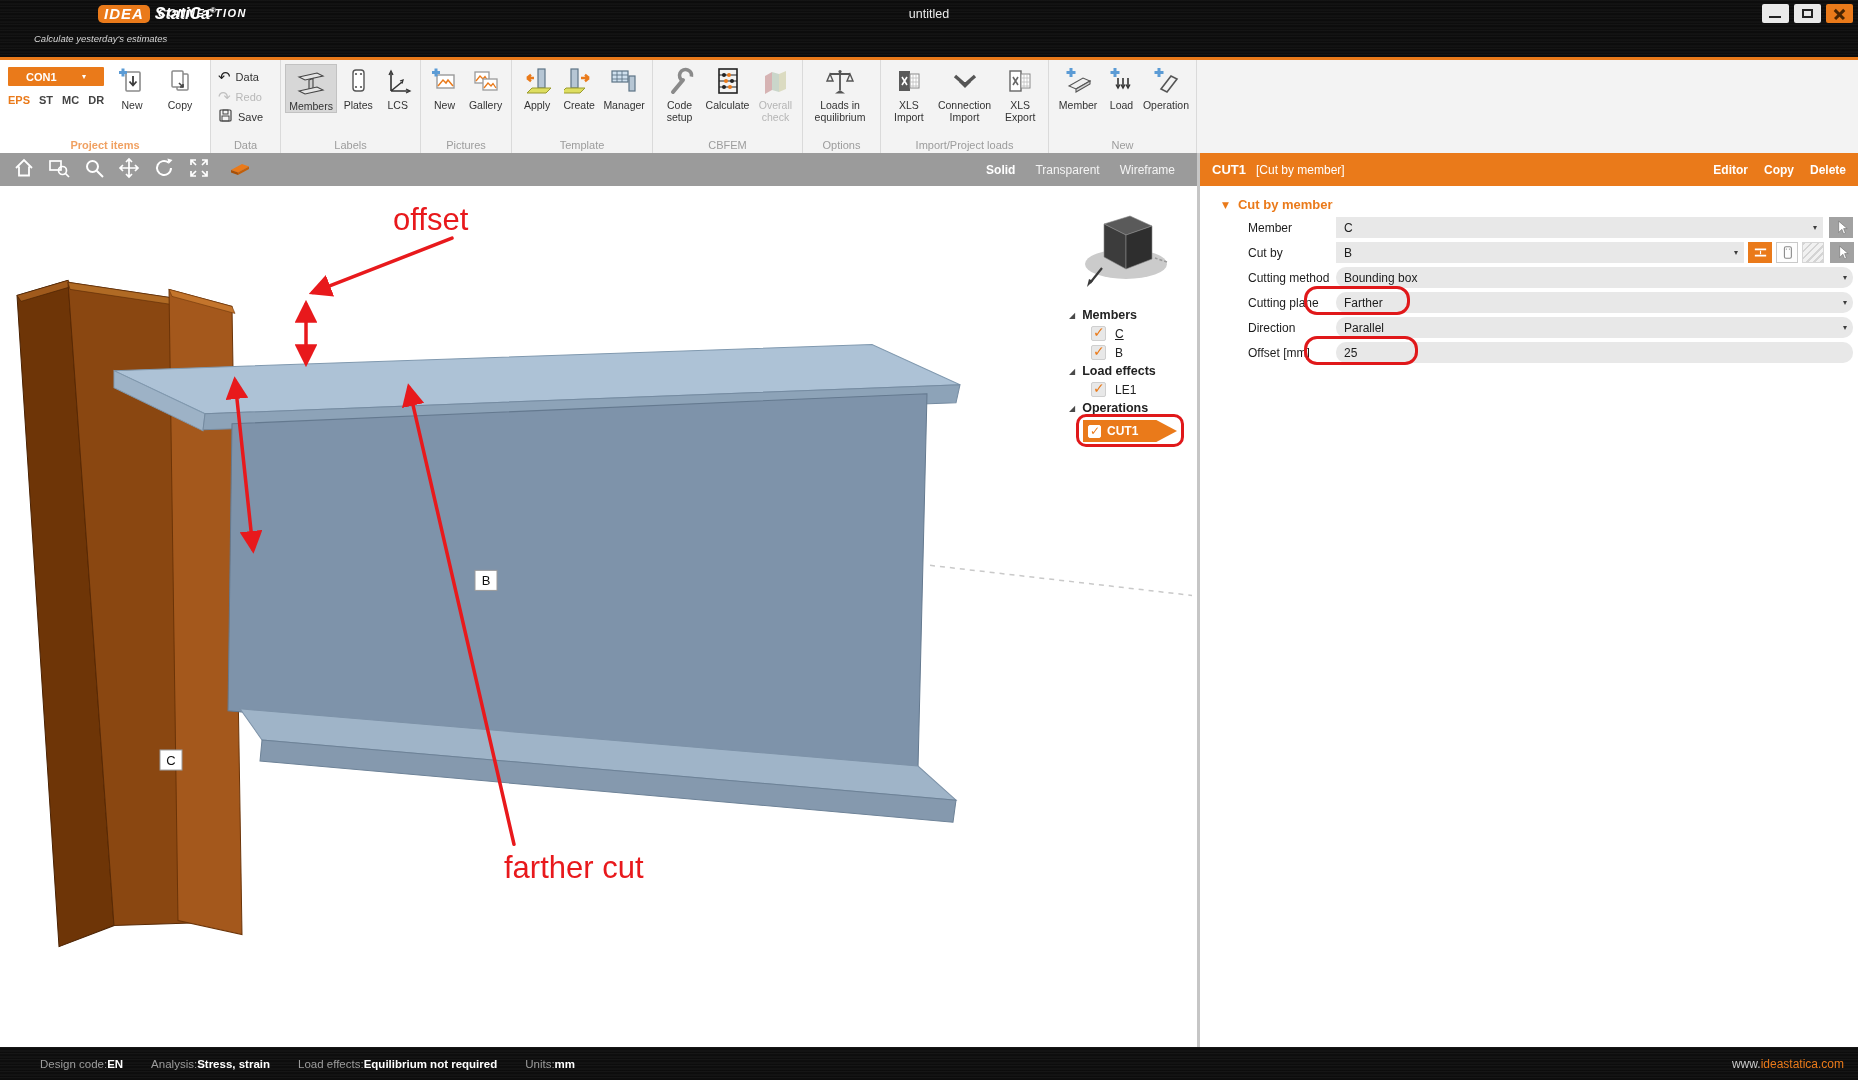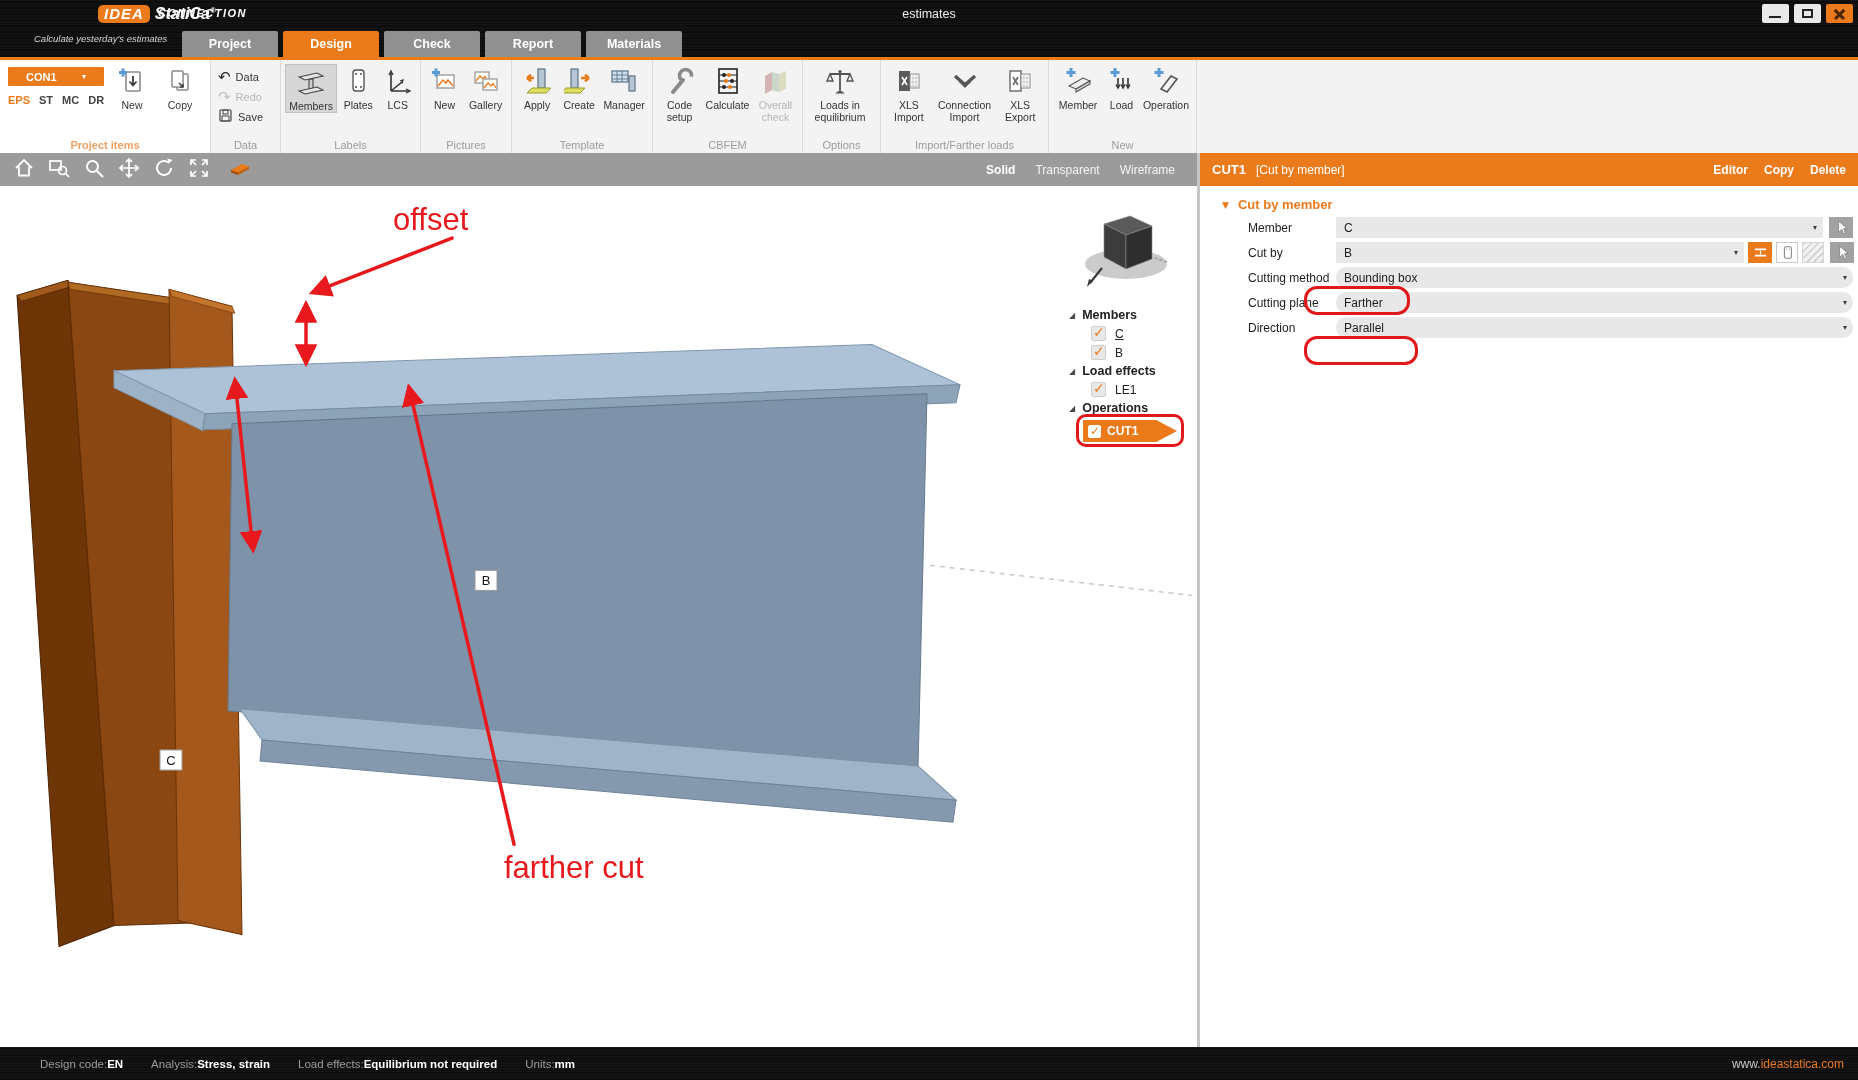--- a/index.html
+++ b/index.html
@@ -130,39 +130,32 @@
 </head>
 <body>
 
 <div class="apphead">
   <div class="logo">
     <span class="logobadge">IDEA</span>
     <span class="logotext"><span>StatiCa</span><span class="logoreg">®</span></span>
   </div>
   <div class="module">CONNECTION</div>
   <div class="tagline">Calculate yesterday's estimates</div>
-  <div class="doctitle">estimates</div>
+  <div class="doctitle">untitled</div>
   <div class="winbtns">
     <div class="wbtn">
         <div class="bar"></div>
       </div>
     <div class="wbtn">
         <div class="sq"></div>
       </div>
     <div class="wbtn close">
         <div class="x1"></div>
         <div class="x2"></div>
       </div>
-  </div>
-  <div class="tabs">
-    <div class="tab">Project</div>
-    <div class="tab active">Design</div>
-    <div class="tab">Check</div>
-    <div class="tab">Report</div>
-    <div class="tab">Materials</div>
   </div>
 </div>
 
 <div class="ribbon">
 
   <div class="rgroup first" style="width:211px">
     <div class="pi-left">
       <div class="con-select">
         <span>CON1</span>
         <span class="dd">▾</span>
@@ -358,21 +351,21 @@
     </div>
     <div class="bigbtn" style="width:48px">
       <span><svg viewBox="0 0 30 30" width="30" height="30">
             <rect x="5" y="5" width="11" height="20" fill="#fff" stroke="#666" stroke-width="1.4"></rect>
             <path d="M8,11 l5,8 m0,-8 l-5,8" stroke="#666" stroke-width="1.6"></path>
             <rect x="16" y="8" width="9" height="14" fill="#fff" stroke="#8a8a8a" stroke-width="1"></rect>
             <path d="M16,12 h9 M16,16 h9 M16,20 h9 M19,8 v14 M22,8 v14" stroke="#bbb" stroke-width=".8"></path>
           </svg></span>
       <span>XLS Export</span>
     </div>
-    <div class="glabel">Import/Farther loads</div>
+    <div class="glabel">Import/Project loads</div>
   </div>
 
   <div class="rgroup" style="width:148px">
     <div class="bigbtn" style="width:52px">
       <span><svg viewBox="0 0 30 30" width="30" height="30">
             <polygon points="6,20 20,12 27,15 13,23" fill="#f0f0f0" stroke="#555" stroke-width="1.1"></polygon>
             <polygon points="13,23 27,15 27,18 13,26" fill="#d5d5d5" stroke="#555" stroke-width="1.1"></polygon>
             <path d="M8,2 V11 M3.5,6.5 H12.5" stroke="#5b9bd5" stroke-width="3"></path>
           </svg></span>
       <span>Member</span>
@@ -617,20 +610,26 @@
       </div>
 
       <div class="prow">
         <span class="plabel">Direction</span>
         <div class="pfield w-full">
           <span>Parallel</span>
           <span class="dd">▾</span>
         </div>
       </div>
 
+      <div class="prow">
+        <span class="plabel">Offset [mm]</span>
+        <div class="pfield w-full">
+          <span>25</span>
+        </div>
+      </div>
 
       <div class="red-oval" id="red-farther"></div>
       <div class="red-oval" id="red-offset"></div>
     </div>
   </div>
 </div>
 
 <div class="statusbar">
   <div class="sitem">
     <span>Design code:</span>

